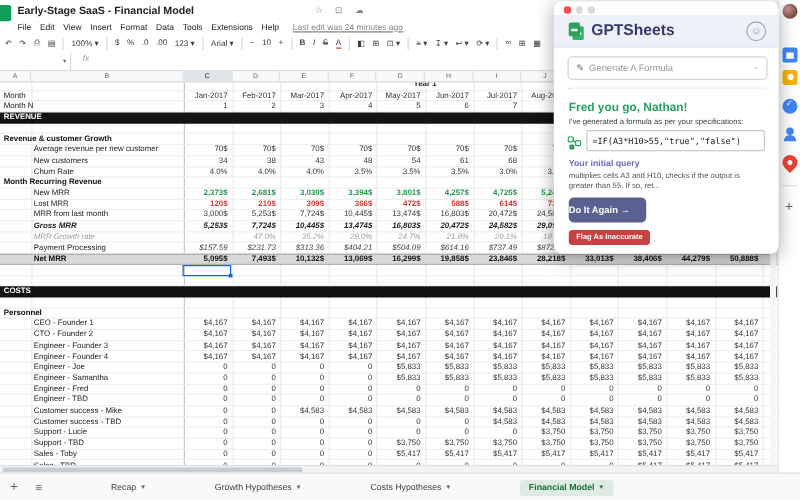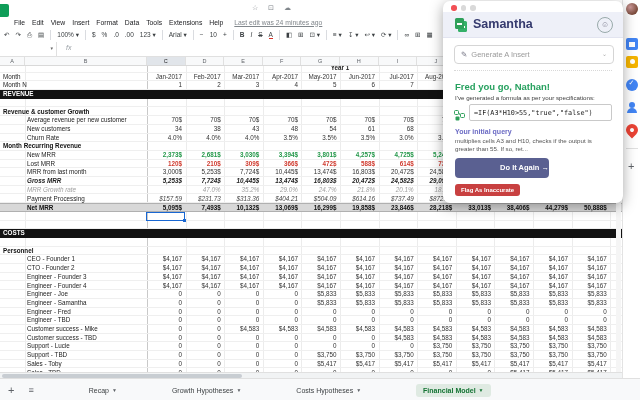--- a/index.html
+++ b/index.html
@@ -96,32 +96,33 @@
   .pselect .pic{margin:0 4px 0 6px;color:#667;}
   .pselect .chev{position:absolute;right:6px;top:0;color:#aaa;font-size:6px;}
   .pdash{position:absolute;left:11px;top:69px;width:158px;border-top:1.5px dotted #d8d8d8;}
   .pgreet{position:absolute;left:12px;top:80px;font-size:9.5px;font-weight:bold;color:#27a15f;}
   .psub{position:absolute;left:12px;top:93px;font-size:6.2px;color:#3a3a3a;}
   .ficon{position:absolute;left:11px;top:106px;width:11px;height:11px;}
   .fbox{position:absolute;left:26px;top:103px;width:143px;height:17px;border:1px solid #c9c9c9;border-radius:2px;
         font-family:"DejaVu Sans Mono",monospace;font-size:6.8px;color:#222;line-height:16px;padding-left:4px;box-sizing:border-box;white-space:nowrap;overflow:hidden;}
   .pqlabel{position:absolute;left:12px;top:127px;font-size:7px;font-weight:bold;color:#6a6ac4;}
   .pqtext{position:absolute;left:12px;top:136px;width:158px;font-size:6.2px;color:#555;line-height:7.5px;}
-  .btn-again{position:absolute;left:12px;top:157px;width:94px;height:20px;background:#5a6091;border-radius:4px;color:#fff;
-             font-size:7.5px;font-weight:bold;text-align:right;line-height:20px;cursor:pointer;}
+  .btn-again{position:absolute;left:12px;top:157px;width:62px;height:20px;background:#5a6091;border-radius:4px;color:#fff;
+             font-size:7.5px;font-weight:bold;text-align:left;line-height:20px;cursor:pointer;}
   .btn-flag{position:absolute;left:12px;top:183px;height:12px;background:#c84040;border-radius:3px;color:#fff;
             font-size:6px;font-weight:bold;line-height:12px;padding:0 6px;cursor:pointer;}
 </style>
 </head>
 <body>
 
 <div class="app">
 
   <div class="titlebar">
     <div class="sheets-logo"></div>
+    <div class="doc-title">Early-Stage SaaS - Financial Model</div>
     <span class="title-ic" style="left:252px">☆</span>
     <span class="title-ic" style="left:268px">⊡</span>
     <span class="title-ic" style="left:284px">☁</span>
   </div>
 
   <div class="menubar" id="menubar">
       <span>File</span>
       <span>Edit</span>
       <span>View</span>
       <span>Insert</span>
@@ -604,25 +605,25 @@
     <div class="dots">
       <div class="dot r"></div>
       <div class="dot g"></div>
       <div class="dot g"></div>
     </div>
     <div class="phead">
       <div class="plogo">
         <div class="pg b"></div>
           <div class="pg a"></div>
       </div>
-      <div class="ptitle">Samantha</div>
+      <div class="ptitle">GPTSheets</div>
       <div class="pface">☺</div>
     </div>
     <div class="pselect">
-      <span class="pic">✎</span><span>Generate A Insert</span>
+      <span class="pic">✎</span><span>Generate A Formula</span>
       <span class="chev">⌄</span>
     </div>
     <div class="pdash"></div>
     <div class="pgreet">Fred you go, Nathan!</div>
     <div class="psub">I've generated a formula as per your specifications:</div>
     <div class="ficon">
       <svg width="11" height="11" viewBox="0 0 11 11">
           <rect x="0.5" y="0.5" width="4" height="4" rx="1" fill="none" stroke="#2ea05a"></rect>
           <rect x="6.5" y="3.5" width="4" height="4" rx="1" fill="none" stroke="#2ea05a"></rect>
           <rect x="1.5" y="6.5" width="4" height="4" rx="1" fill="#2ea05a"></rect>

